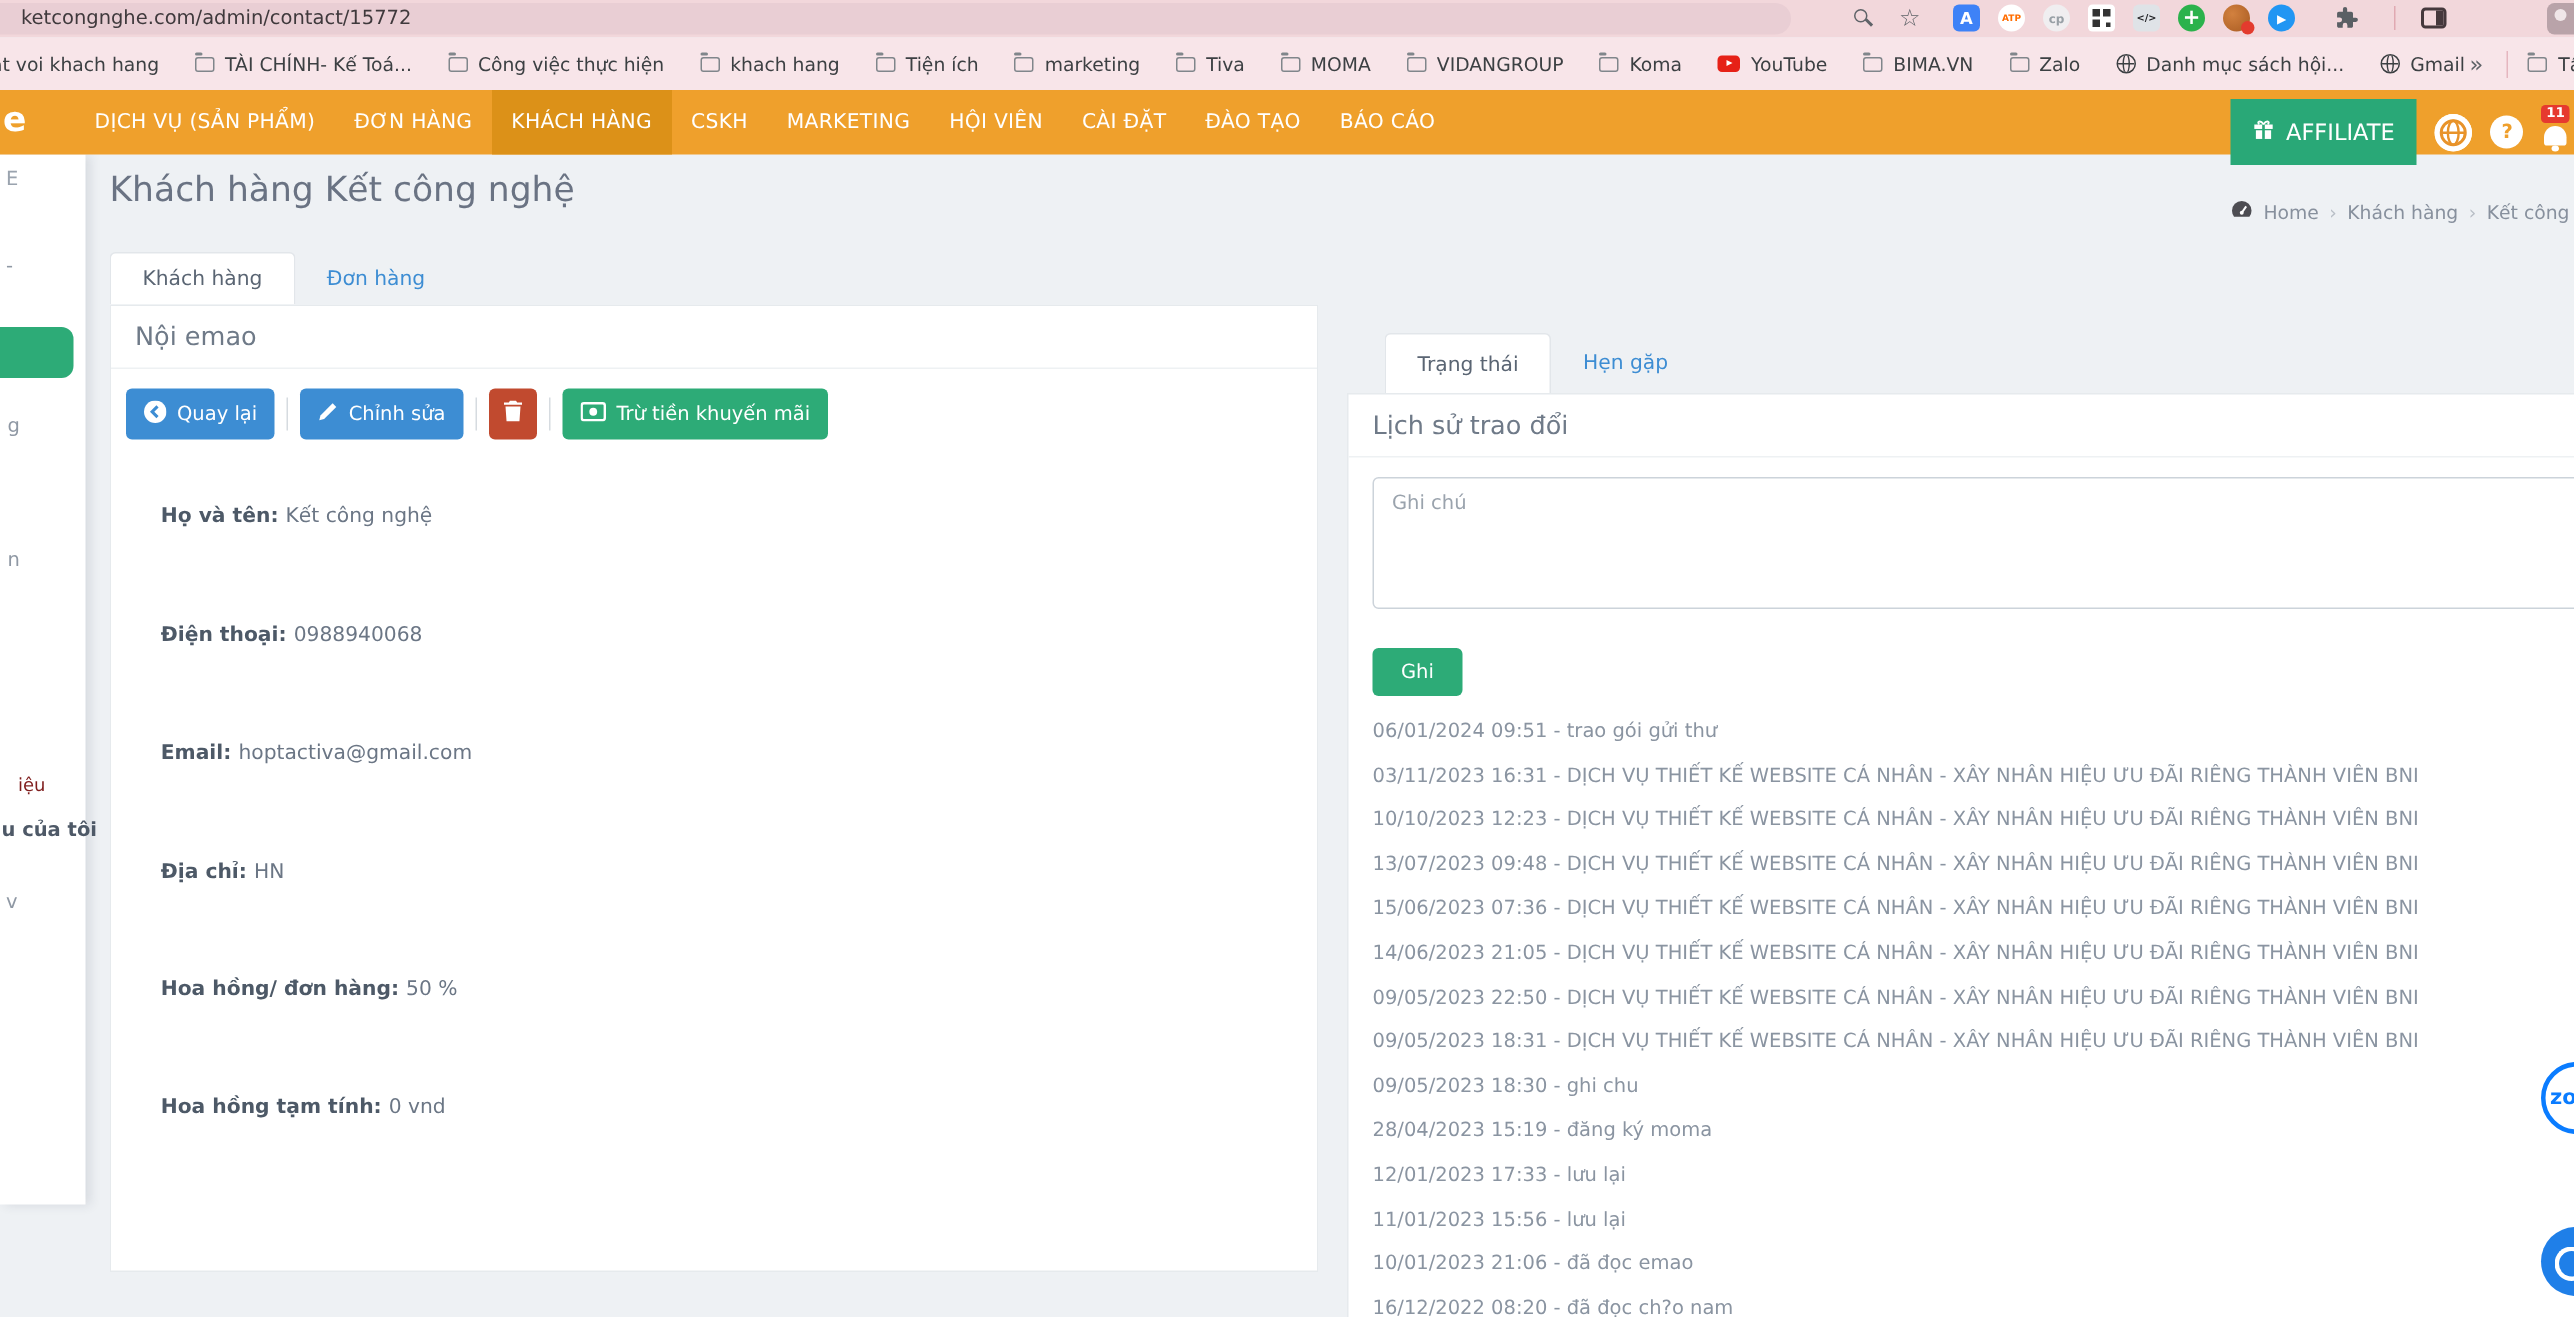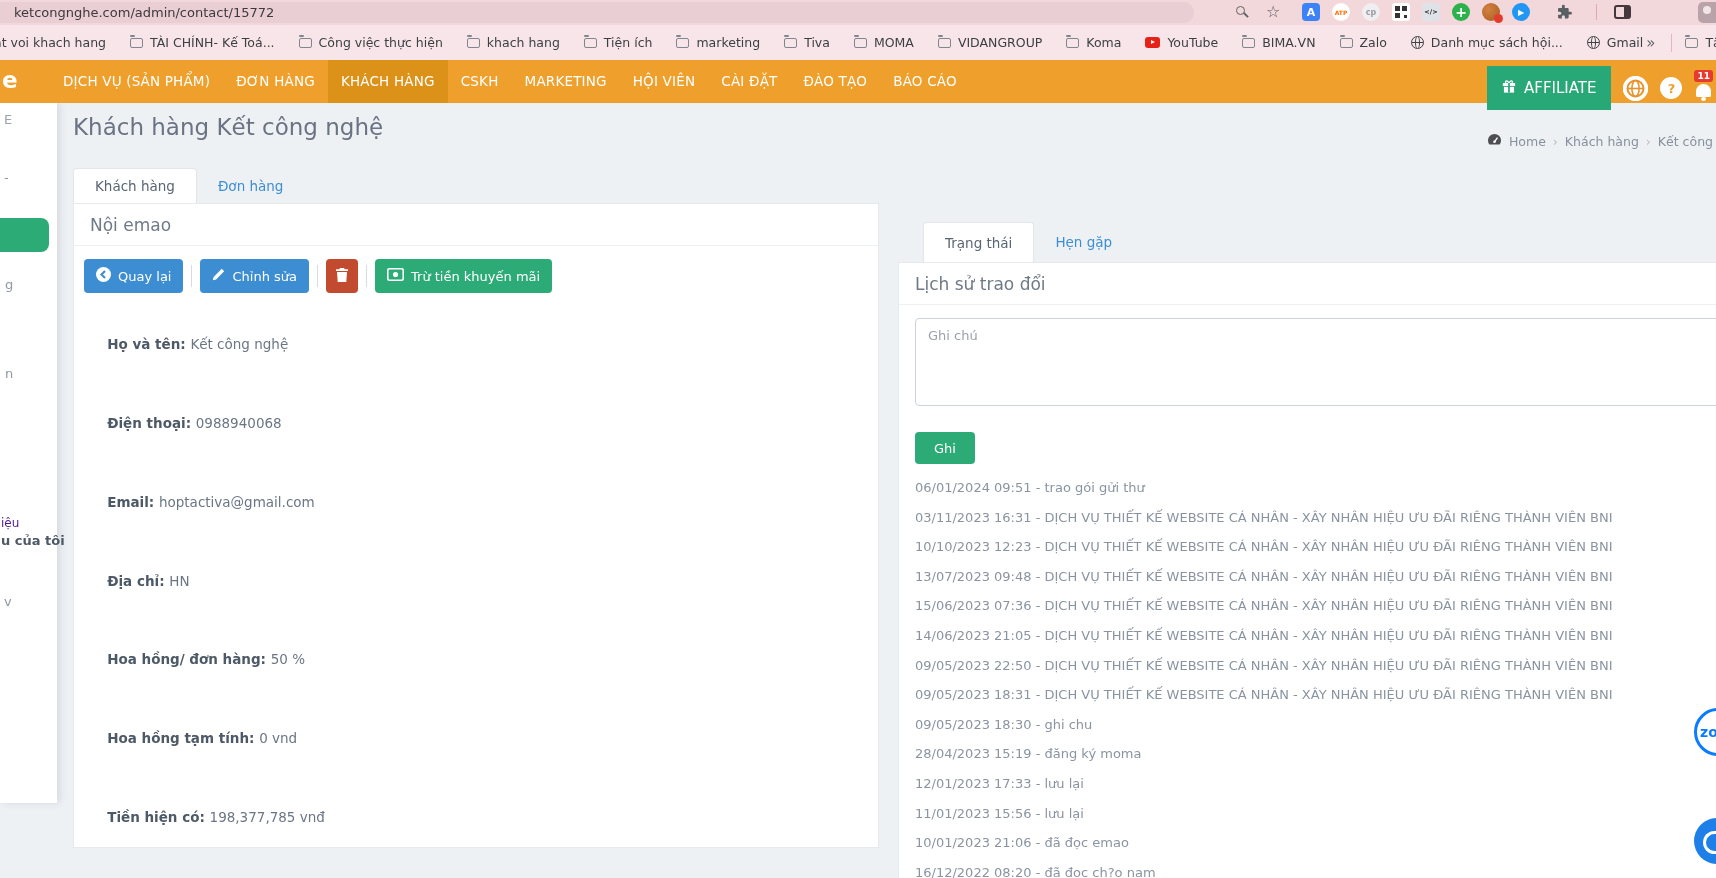--- a/index.html
+++ b/index.html
@@ -102,22 +102,22 @@
   .h-row{margin-bottom:14px;line-height:1.2;white-space:nowrap;}
 
   
   .side-overlay{position:absolute;left:0;top:103px;width:57px;height:700px;background:#fff;box-shadow:3px 0 7px rgba(40,50,70,.12);z-index:4;}
   .side-pill{position:absolute;left:0;top:115px;width:49px;height:34px;background:#2dab77;border-radius:0 8px 8px 0;cursor:pointer;}
   .frag{position:absolute;color:#8f98a4;font-size:13px;cursor:pointer;white-space:nowrap;}
   .frag:nth-child(1){top:9px;left:4px;color:#9aa3ae;}
   .frag:nth-child(2){top:67px;left:4px;}
   .frag:nth-child(3){top:174px;left:5px;}
   .frag:nth-child(4){top:263px;left:5px;}
-  .frag:nth-child(5){top:413px;left:1px;font-size:12px;color:#4c1d95;}
-  .frag:nth-child(6){top:430px;left:1px;font-weight:700;color:#4e5967;}
+  .frag:nth-child(5){top:413px;left:12px;font-size:12px;color:#7f1d1d;}
+  .frag:nth-child(6){top:443px;left:1px;font-weight:700;color:#4e5967;}
   .frag:nth-child(7){top:491px;left:4px;}
 
   
   .zalo{position:absolute;right:-26px;top:708px;width:48px;height:48px;border-radius:50%;background:#fff;border:3px solid #0a7cff;z-index:6;display:flex;align-items:center;cursor:pointer;}
   .zalo-txt{color:#0a7cff;font-weight:700;font-size:14px;margin-left:3px;}
   .chat-bubble{position:absolute;right:-24px;top:818px;width:46px;height:46px;border-radius:50%;background:#1f7fe8;z-index:6;cursor:pointer;}
   .chat-bubble::before{content:'';position:absolute;left:9px;top:13px;width:17px;height:17px;border:3px solid #fff;border-radius:50%;border-right-color:transparent;}
 </style>
 </head>
 <body>
@@ -323,23 +323,20 @@
     <span class="f-label">Email: </span><span class="f-value">hoptactiva@gmail.com</span>
   </div>
         <div class="field">
     <span class="f-label">Địa chỉ: </span><span class="f-value">HN</span>
   </div>
         <div class="field">
     <span class="f-label">Hoa hồng/ đơn hàng: </span><span class="f-value">50 %</span>
   </div>
         <div class="field">
     <span class="f-label">Hoa hồng tạm tính: </span><span class="f-value">0 vnd</span>
-  </div>
-        <div class="field">
-    <span class="f-label">Tiền hiện có: </span><span class="f-value">198,377,785 vnđ</span>
   </div>
         <div class="field">
     
   </div>
       </div>
   </div>
 
   <div class="right-tabs">
     <span class="tab active">Trạng thái</span>
     <span class="tab link">Hẹn gặp</span>

